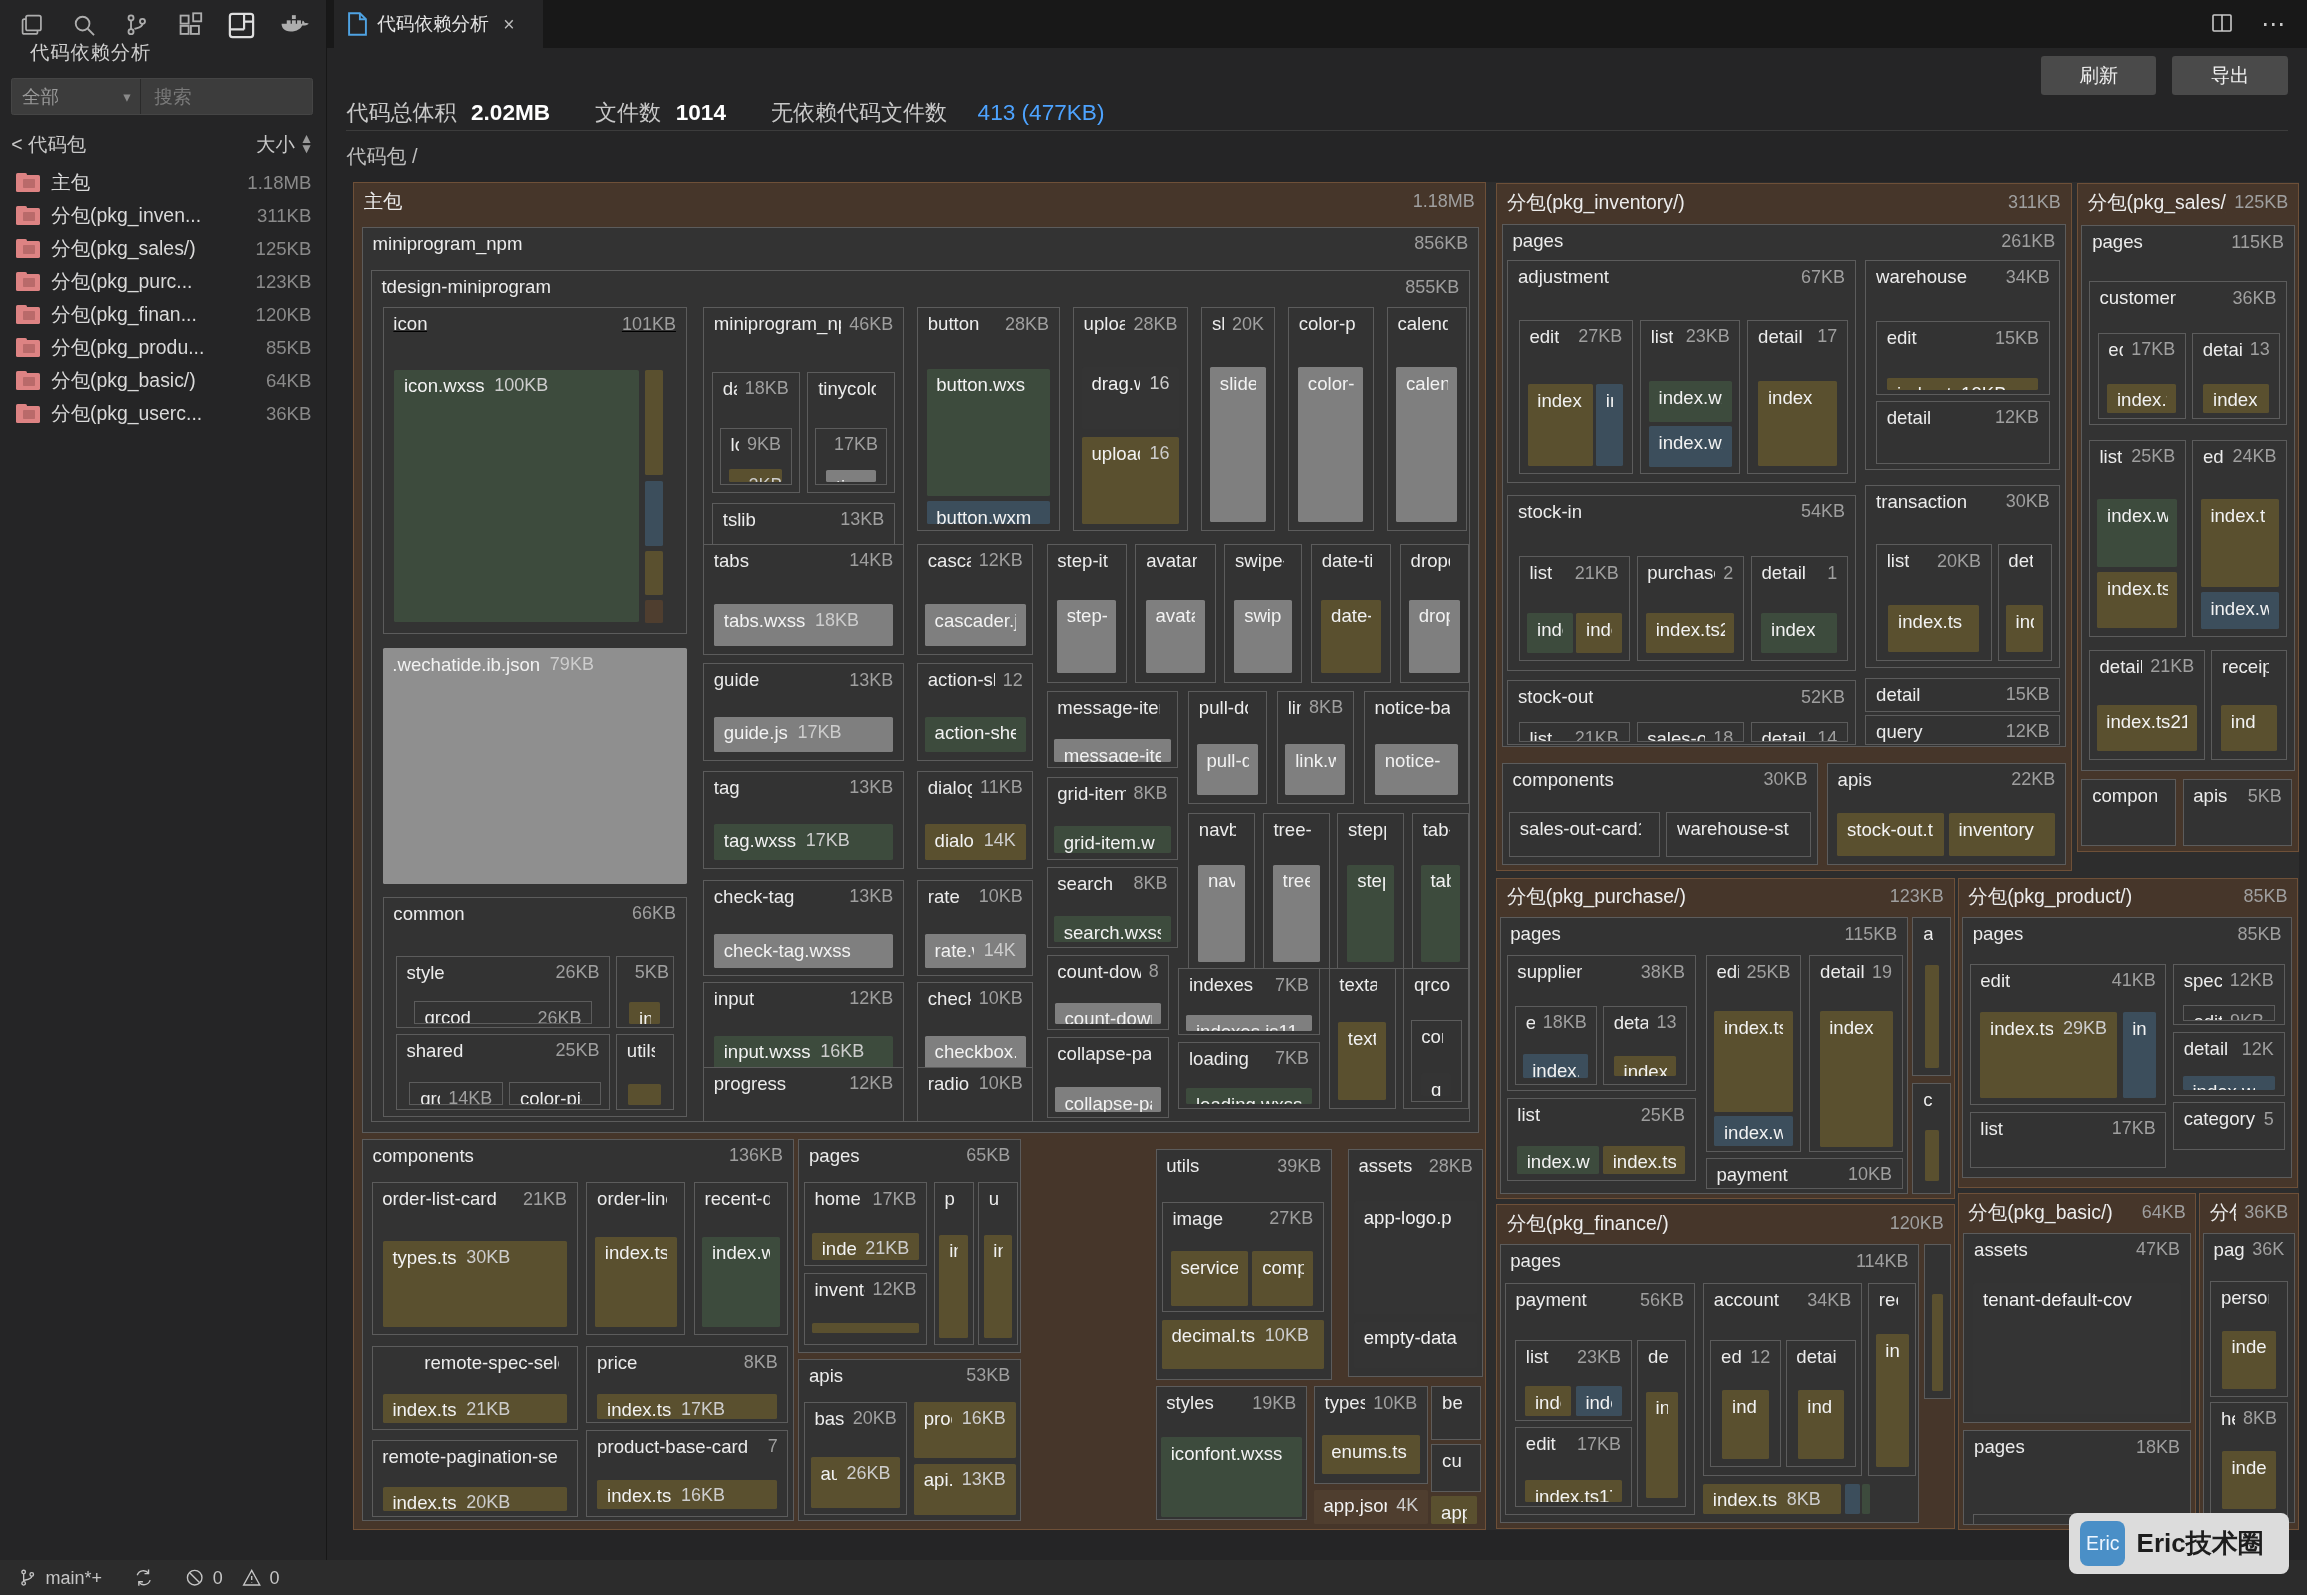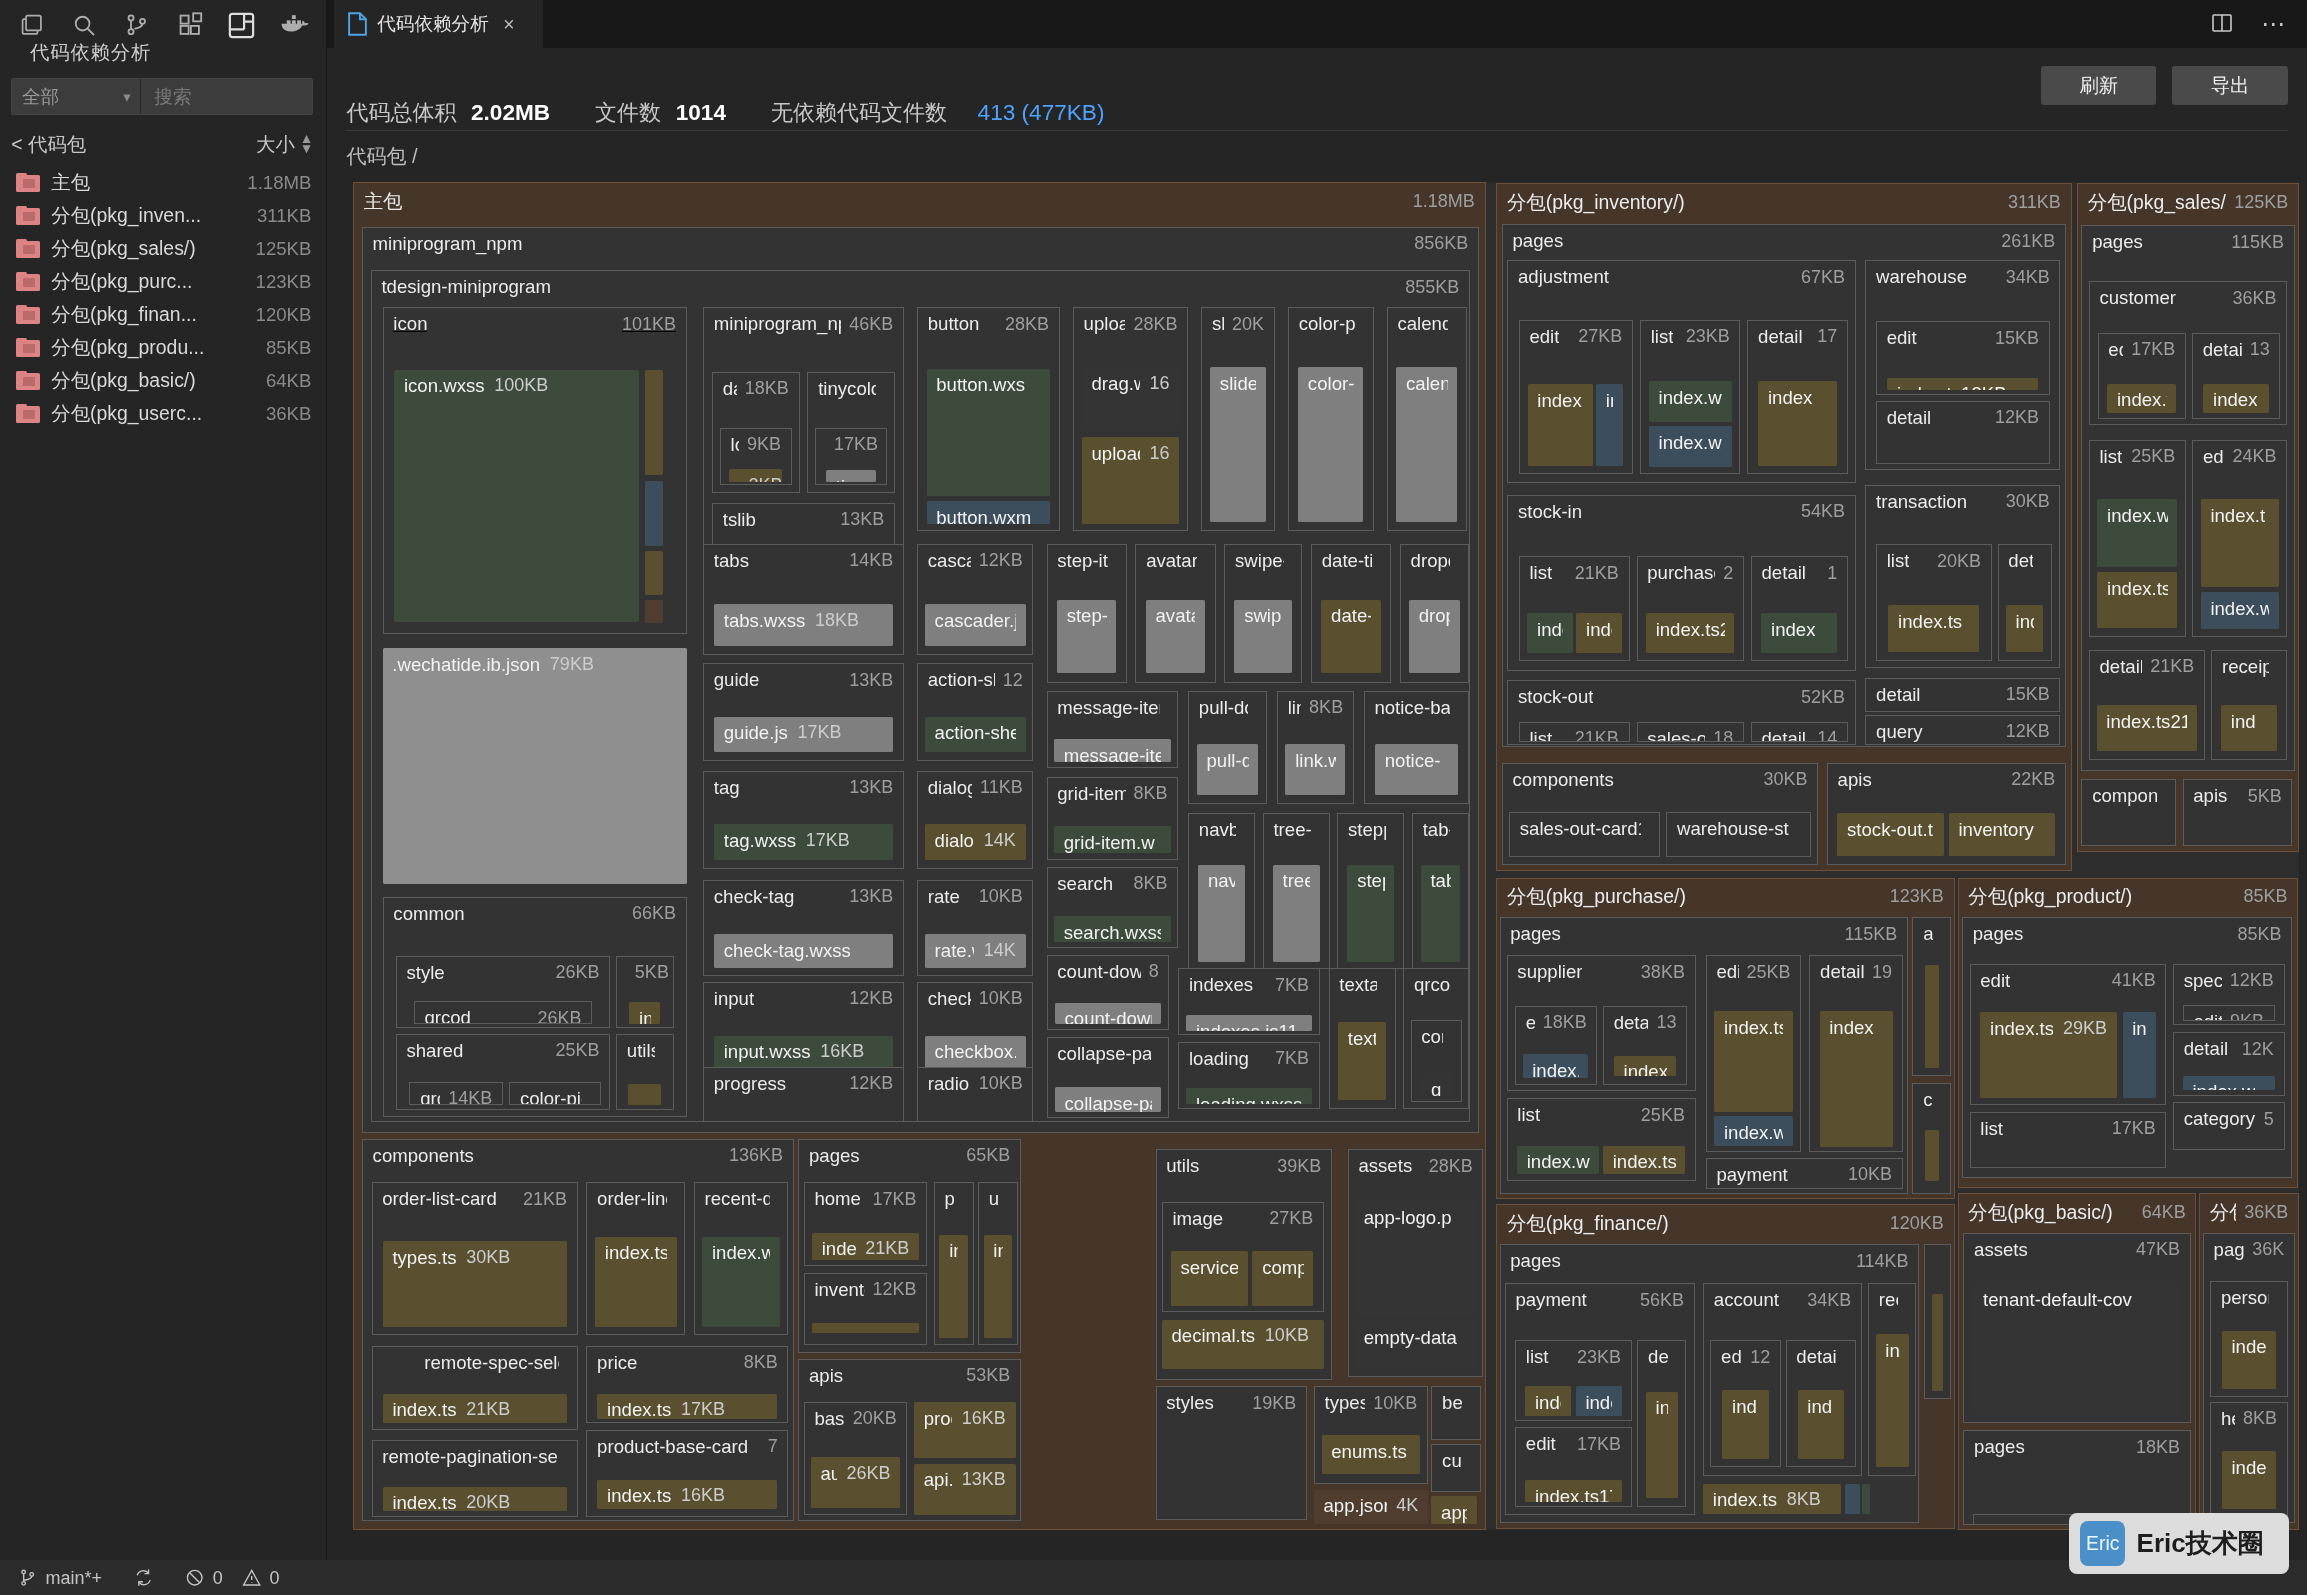--- a/index.html
+++ b/index.html
@@ -36,21 +36,21 @@
   #tab-active{position:absolute;left:6.5px;top:0;height:48px;width:209px;background:#252526;display:flex;align-items:center;padding:0 13px;gap:9.7px;box-sizing:border-box;}
   #tab-active .tlabel{color:#e4e4e4;font-size:18.6px;white-space:nowrap;}
   #tab-active .tclose{color:#bdbdbd;font-size:19.4px;margin-left:4.9px;}
   #editor-actions{position:absolute;right:19.4px;top:0;height:48px;display:flex;align-items:center;gap:27.5px;color:#c9c9c9;}
   #editor{position:absolute;left:327px;top:48px;right:0;height:1512px;background:#252526;}
   #statsbar{position:absolute;left:19.4px;top:16px;right:19.4px;height:53px;display:flex;align-items:center;gap:45px;}
   .stat{display:flex;align-items:baseline;gap:14.6px;white-space:nowrap;}
   .stat .lab{color:#c8c8c8;font-size:22px;margin-top:44px;}
   .stat .val{color:#ffffff;font-size:22.6px;font-weight:bold;}
   .stat .val.blue{color:#4da3ff;font-weight:normal;margin-left:16px;}
-  #hdr-buttons{position:absolute;right:19.4px;top:18px;display:flex;gap:16px;}
+  #hdr-buttons{position:absolute;right:19.4px;top:8px;display:flex;gap:16px;}
   .hbtn{min-width:86px;height:39px;background:#4a4a4a;border-radius:3.2px;color:#f0f0f0;font-size:19.4px;display:flex;align-items:center;justify-content:center;padding:0 14.6px;}
   #hdr-line{position:absolute;left:19.4px;right:19.4px;top:82px;height:0.8px;background:#3c3c3c;}
   #breadcrumb{position:absolute;left:19.4px;top:95px;color:#bdbdbd;font-size:20px;}
   
   #tmroot{position:absolute;left:26px;top:134px;width:1946px;height:1348px;background:#2d2d2d;}
   #tmroot>.hd{height:39px;font-size:21px;}
   .tm{position:absolute;box-sizing:border-box;overflow:hidden;}
   .tm .hd{display:flex;align-items:center;padding:0 9.7px;height:32px;overflow:hidden;white-space:nowrap;}
   .tm .hd .n{overflow:hidden;font-size:18.6px;color:#ececec;}
   .tm .hd .s{margin-left:auto;padding-left:8px;font-size:18px;color:#9f9f9f;flex-shrink:0;}
@@ -1190,20 +1190,27 @@
                     <span class="n">empty-data</span>
                   </div>
                 </div>
               </div>
             </div>
             <div class="tm d" style="left: 70.9%; top: 89.1%; width: 13.4%; height: 10.2%;">
               <div class="hd">
                 <span class="n">styles</span>
                 <span class="s">19KB</span>
               </div>
+              <div class="bd">
+                <div class="tm f" style="left: 3%; top: 18%; width: 94%; height: 80%; background: rgb(61, 75, 61);">
+                  <div class="flab">
+                    <span class="n">iconfont.wxss</span>
+                  </div>
+                </div>
+              </div>
             </div>
             <div class="tm d" style="left: 84.9%; top: 89.1%; width: 10.1%; height: 7.5%;">
               <div class="hd">
                 <span class="n">types</span>
                 <span class="s">10KB</span>
               </div>
               <div class="bd">
                 <div class="tm f" style="left: 6%; top: 25%; width: 88%; height: 60%; background: rgb(90, 80, 47);">
                   <div class="flab">
                     <span class="n">enums.ts</span>

